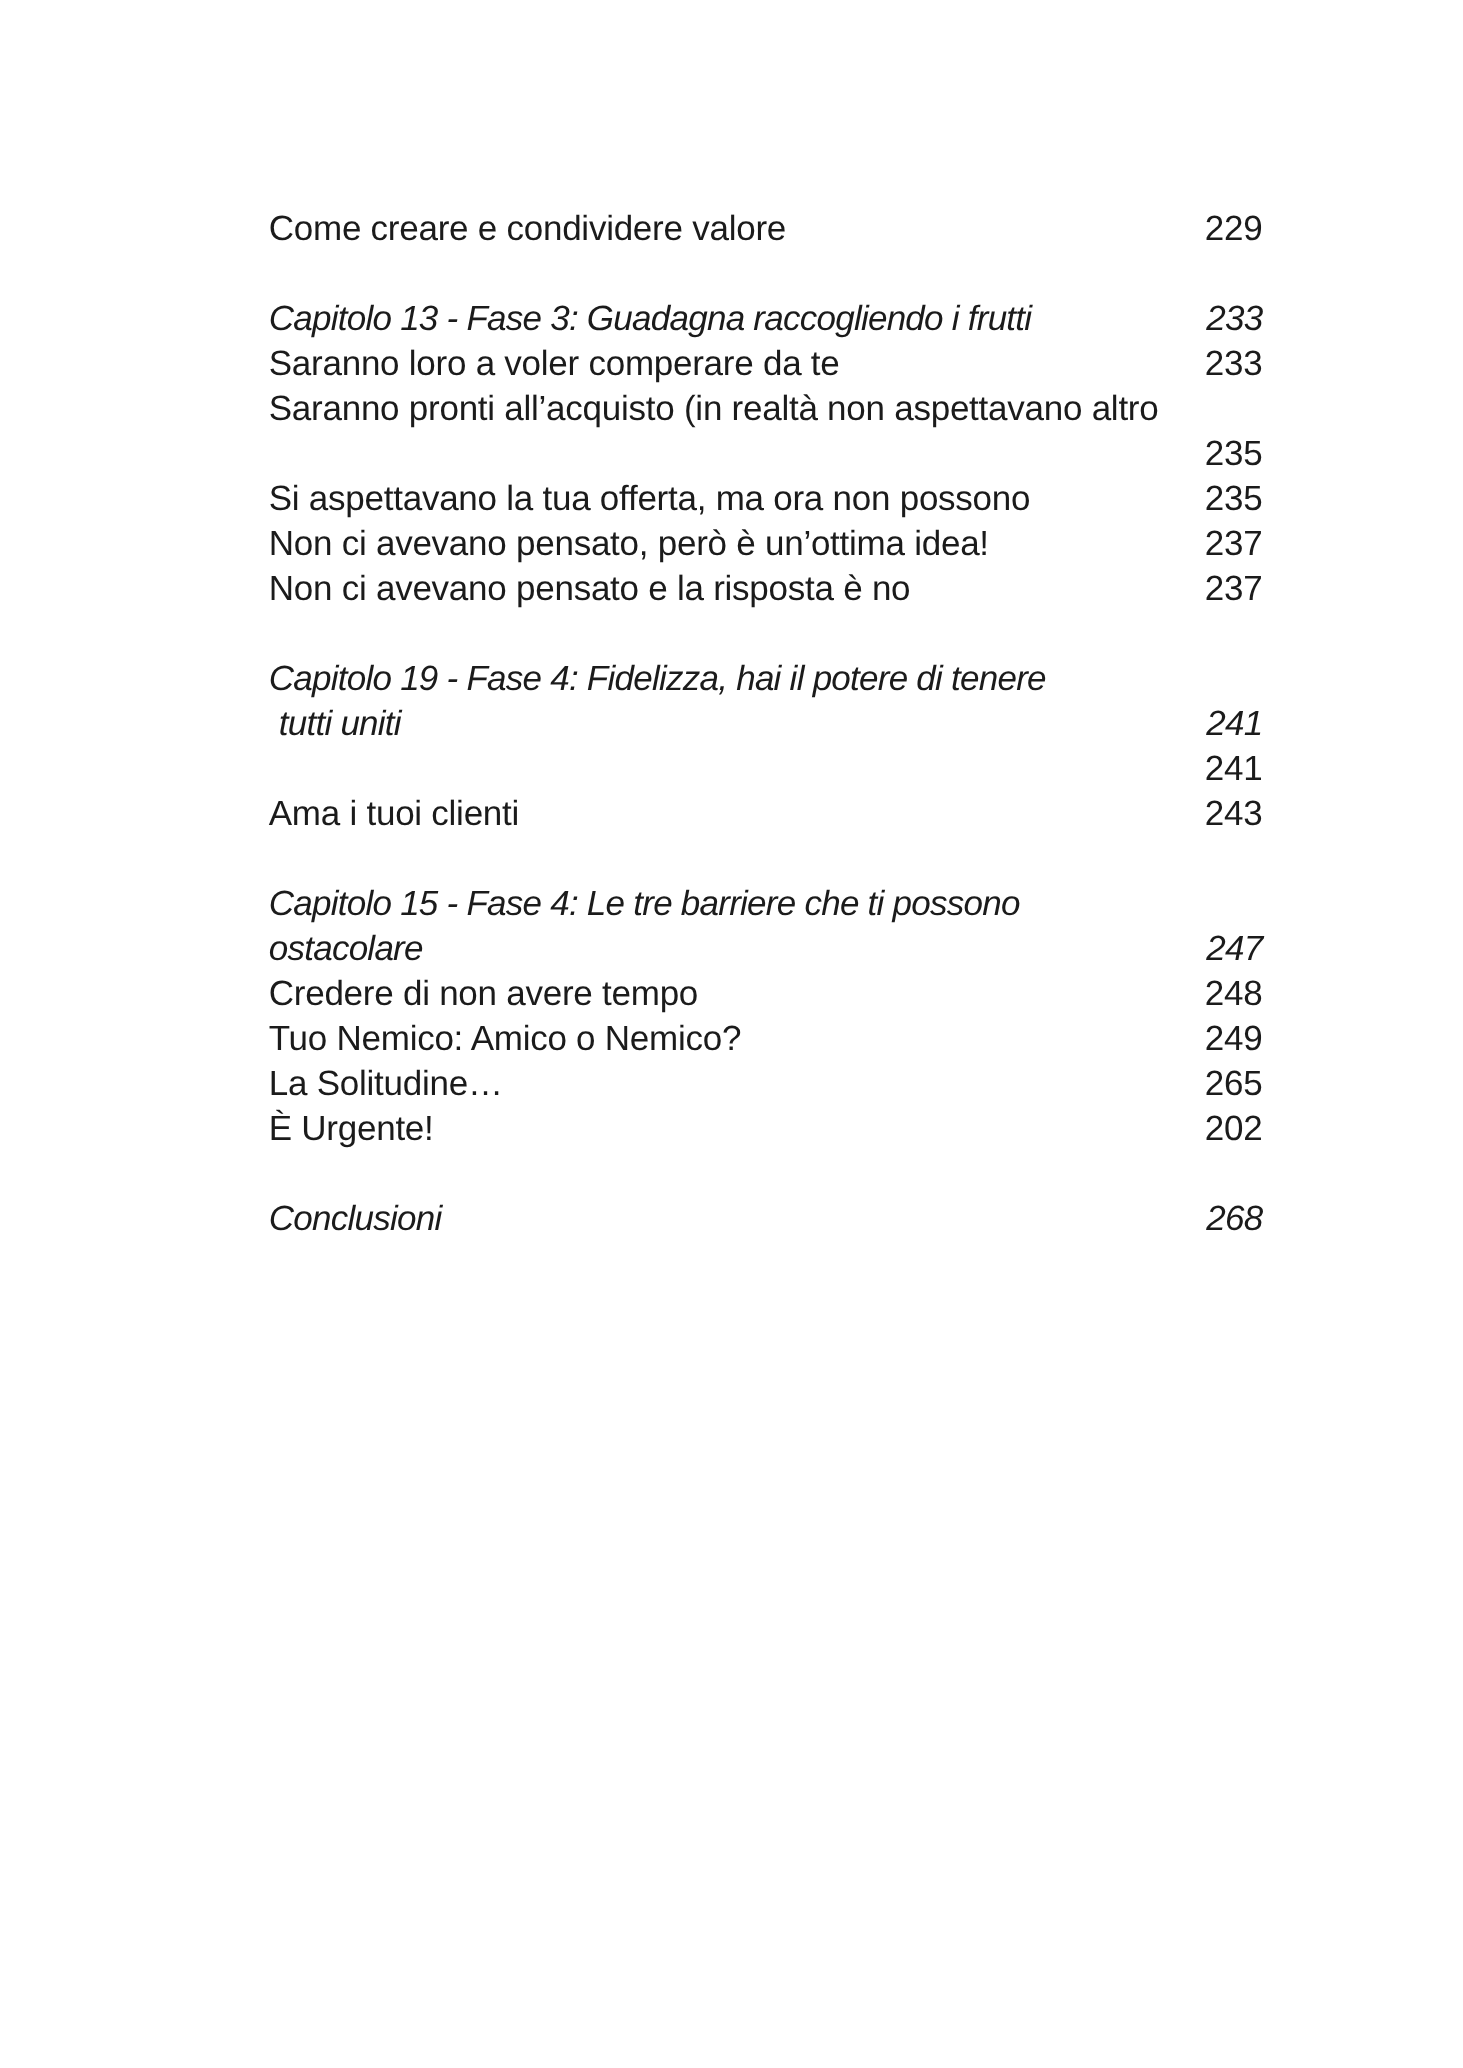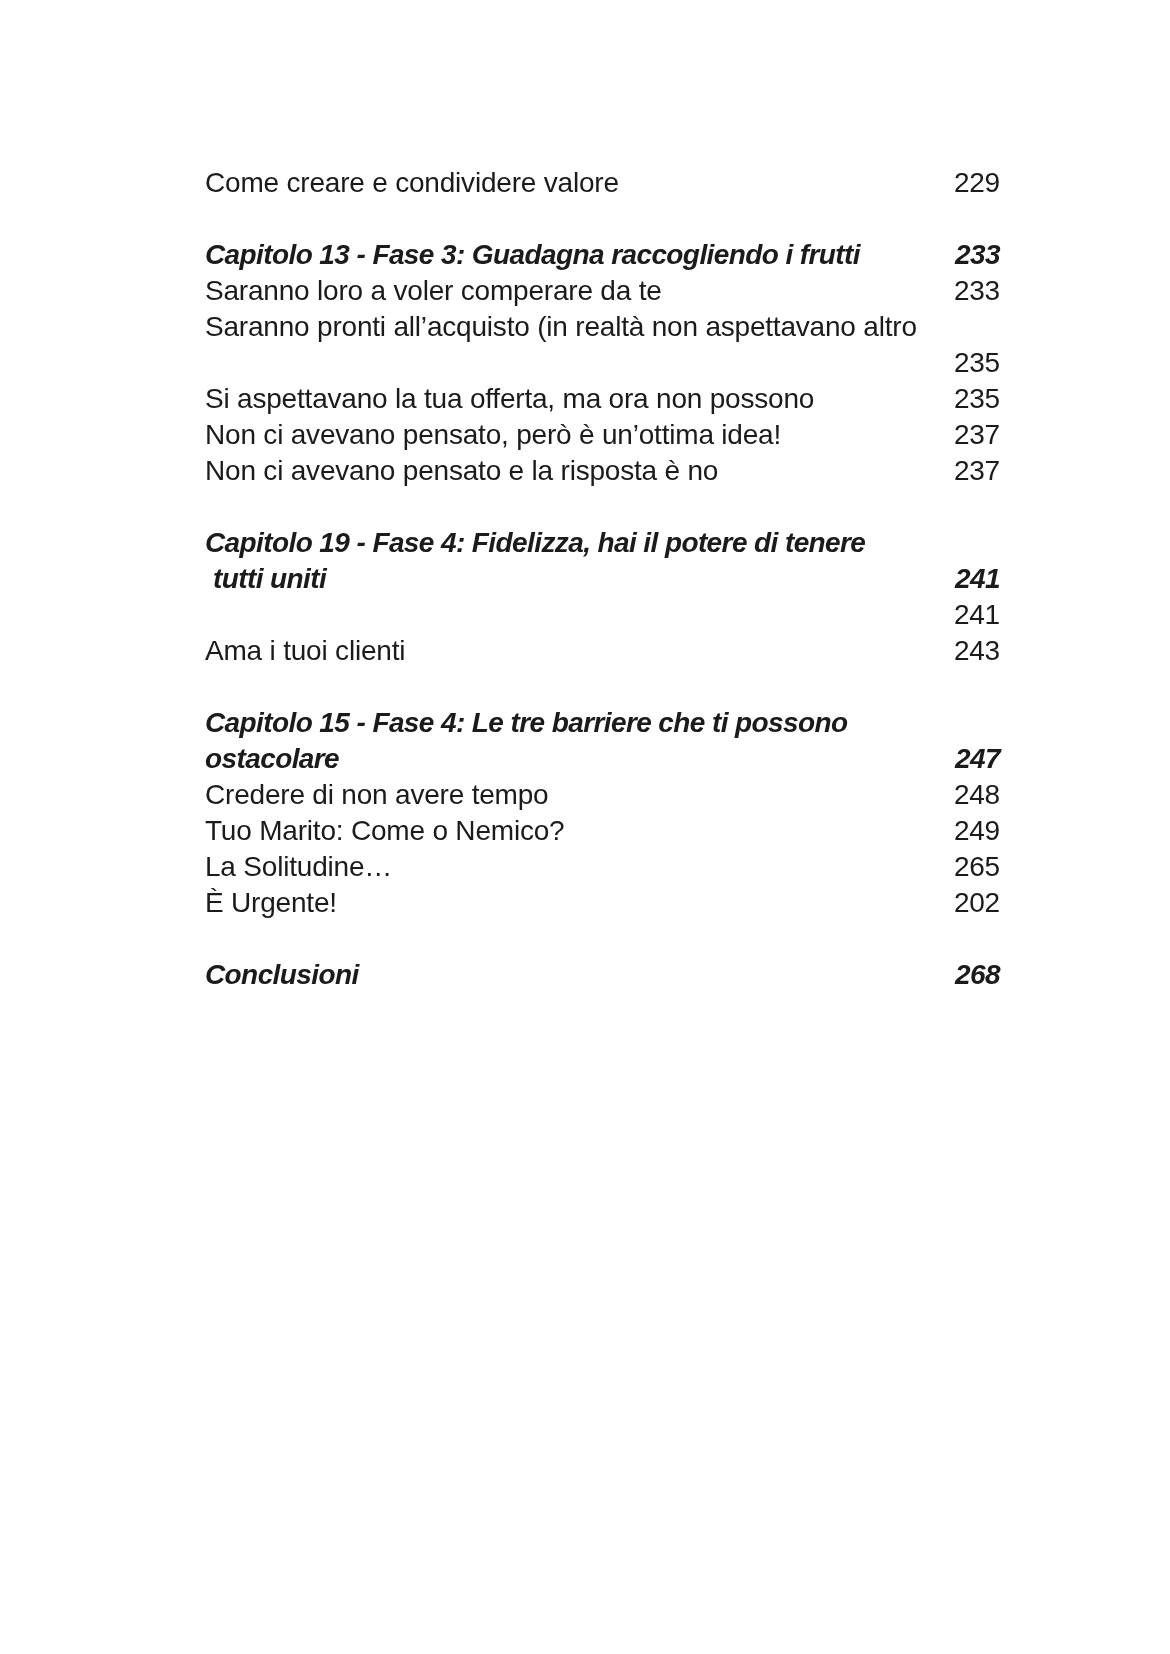--- a/index.html
+++ b/index.html
@@ -10,42 +10,42 @@
     width: 1170px;
     height: 1654px;
     background: #ffffff;
     position: relative;
     font-family: "Liberation Sans", "DejaVu Sans", sans-serif;
     color: #1b1b1b;
     overflow: hidden;
   }
   .toc {
     position: absolute;
-    left: 205px;
+    left: 215px;
     top: 165px;
     width: 795px;
   }
   .row {
     display: flex;
     align-items: baseline;
     height: 36px;
     line-height: 36px;
     font-size: 28px;
     letter-spacing: -0.2px;
   }
   .row .t {
     white-space: nowrap;
   }
   .row .p {
     margin-left: auto;
     padding-left: 16px;
     text-align: right;
   }
   .chapter {
-    font-weight: 700;
+    font-weight: 400;
     font-style: italic;
     letter-spacing: -0.6px;
   }
   .indent {
     padding-left: 8px;
   }
   .gap {
     height: 36px;
   }
 </style>
@@ -112,21 +112,21 @@
   </div>
   <div class="row chapter">
     <span class="t">ostacolare</span>
     <span class="p">247</span>
   </div>
   <div class="row">
     <span class="t">Credere di non avere tempo</span>
     <span class="p">248</span>
   </div>
   <div class="row">
-    <span class="t">Tuo Marito: Come o Nemico?</span>
+    <span class="t">Tuo Nemico: Amico o Nemico?</span>
     <span class="p">249</span>
   </div>
   <div class="row">
     <span class="t">La Solitudine…</span>
     <span class="p">265</span>
   </div>
   <div class="row">
     <span class="t">È Urgente!</span>
     <span class="p">202</span>
   </div>

